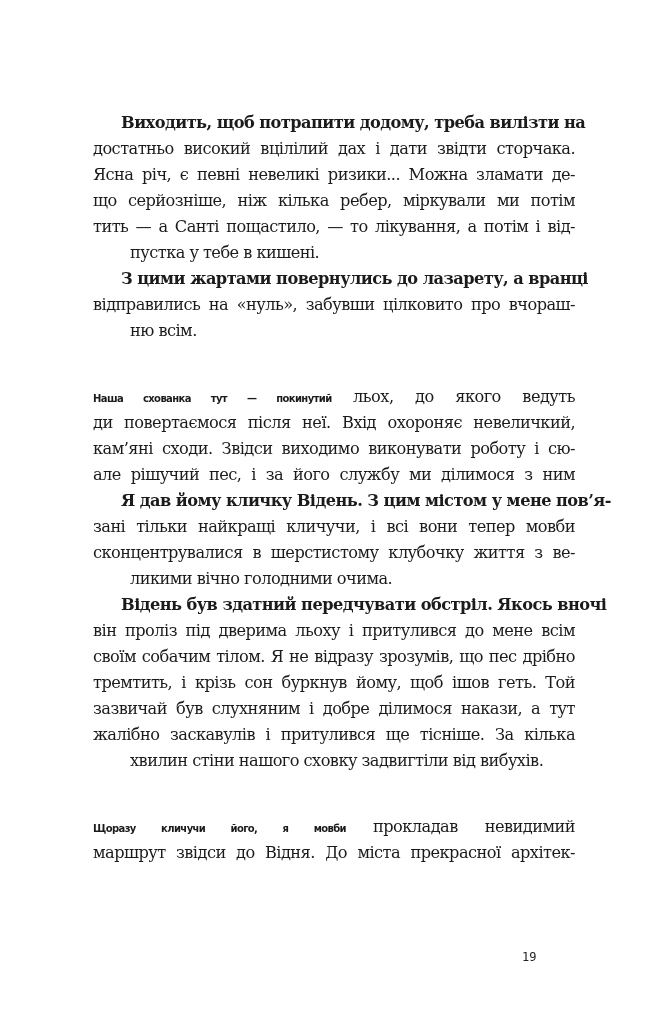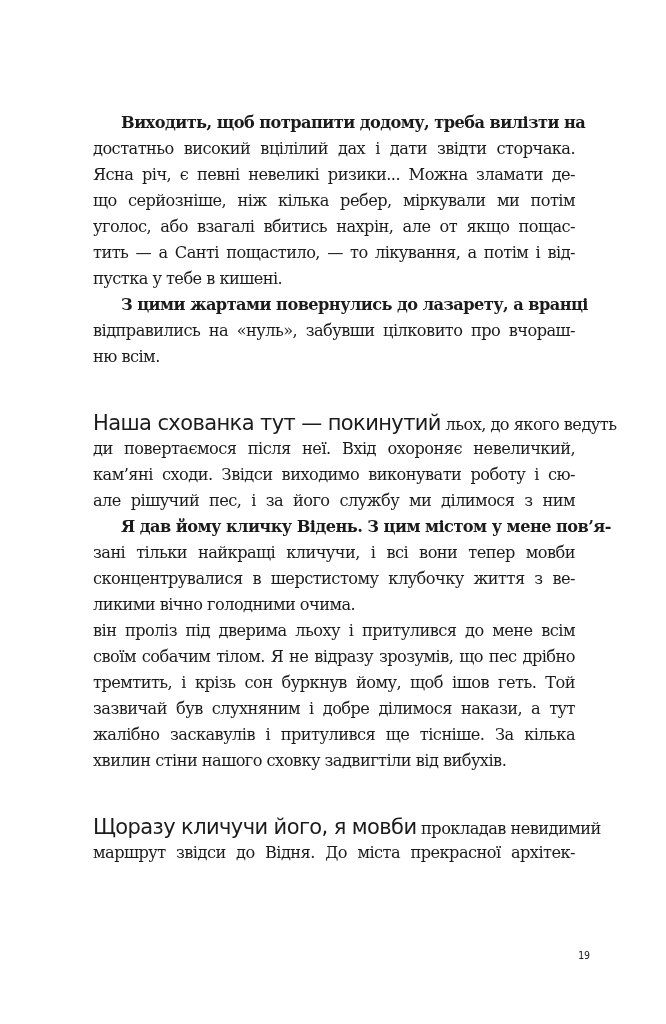--- a/index.html
+++ b/index.html
@@ -27,58 +27,58 @@
       white-space: nowrap;
       font-family: "DejaVu Serif", "Liberation Serif", serif;
       font-size: 16.2px;
       letter-spacing: -0.55px;
       text-align: justify;
       text-align-last: justify;
       overflow: visible;
     }
     .line.last {
       text-align-last: left;
+      margin-left: 37px;
     }
     .line.indent {
       padding-left: 28px;
       font-weight: bold;
     }
     .lead {
       font-family: "DejaVu Sans", "Liberation Sans", sans-serif;
-      font-weight: normal;
+      font-weight: bold;
       letter-spacing: -0.6px;
-      font-size: 21px;
+      font-size: 10px;
       margin-top: 32px;
     }
     .section-gap {
       height: 26px;
     }
     .section-gap-small {
       height: 14px;
     }
     .page-number {
       position: absolute;
-      left: 578px;
+      left: 522px;
       top: 950px;
       font-family: "DejaVu Sans Mono", "Liberation Mono", monospace;
-      font-size: 10px;
+      font-size: 12px;
       color: #222;
     }
   </style>
 </head>
 <body>
 
 <div class="page">
 
   <div>
     <span class="line indent">Виходить, щоб потрапити додому, треба вилізти на</span>
     <span class="line">достатньо високий вцілілий дах і дати звідти сторчака.</span>
     <span class="line">Ясна річ, є певні невеликі ризики... Можна зламати де-</span>
     <span class="line">що серйозніше, ніж кілька ребер, міркували ми потім</span>
-    <span class="line">уголос, або взагалі вбитись нахрін, але от якщо пощас-</span>
     <span class="line">тить — а Санті пощастило, — то лікування, а потім і від-</span>
     <span class="line last">пустка у тебе в кишені.</span>
   </div>
 
   <div>
     <span class="line indent">З цими жартами повернулись до лазарету, а вранці</span>
     <span class="line">відправились на «нуль», забувши цілковито про вчораш-</span>
     <span class="line last">ню всім.</span>
   </div>
 
@@ -93,20 +93,21 @@
   </div>
 
   <div>
     <span class="line indent">Я дав йому кличку Відень. З цим містом у мене пов’я-</span>
     <span class="line">зані тільки найкращі кличучи, і всі вони тепер мовби</span>
     <span class="line">сконцентрувалися в шерстистому клубочку життя з ве-</span>
     <span class="line last">ликими вічно голодними очима.</span>
   </div>
 
   <div>
+    <span class="line indent">Відень був здатний передчувати обстріл. Якось вночі</span>
     <span class="line">він проліз під дверима льоху і притулився до мене всім</span>
     <span class="line">своїм собачим тілом. Я не відразу зрозумів, що пес дрібно</span>
     <span class="line">тремтить, і крізь сон буркнув йому, щоб ішов геть. Той</span>
     <span class="line">зазвичай був слухняним і добре ділимося накази, а тут</span>
     <span class="line">жалібно заскавулів і притулився ще тісніше. За кілька</span>
     <span class="line last">хвилин стіни нашого сховку задвигтіли від вибухів.</span>
   </div>
 
   <div class="section-gap"></div>
   <div class="section-gap-small"></div>

